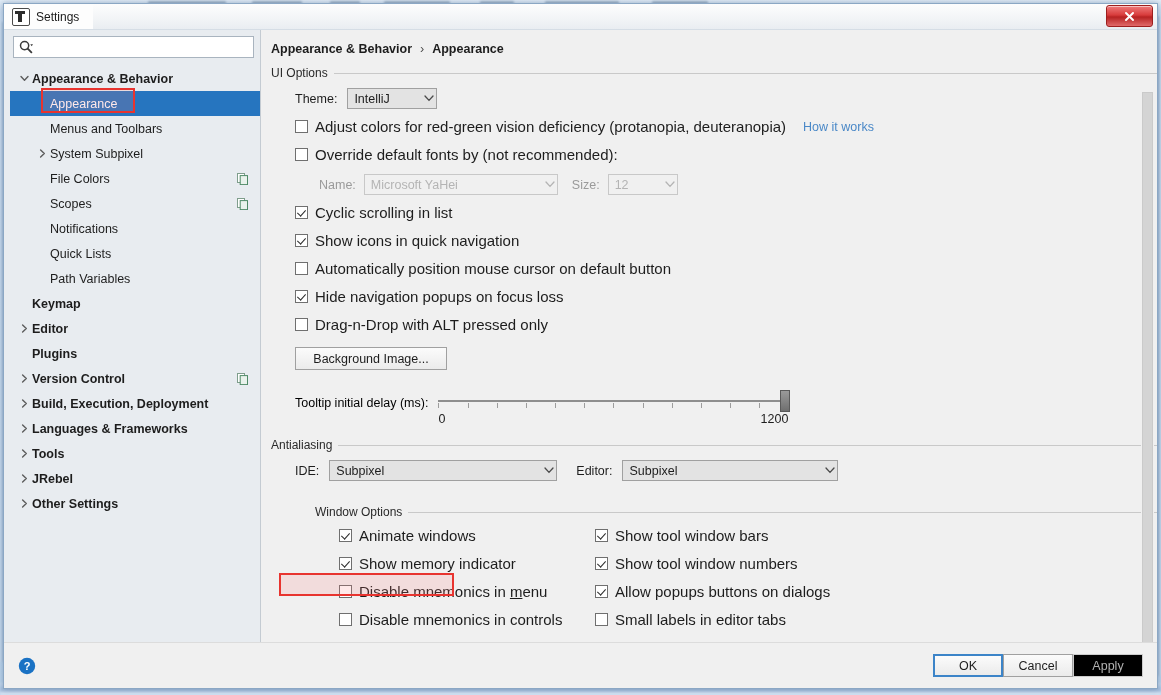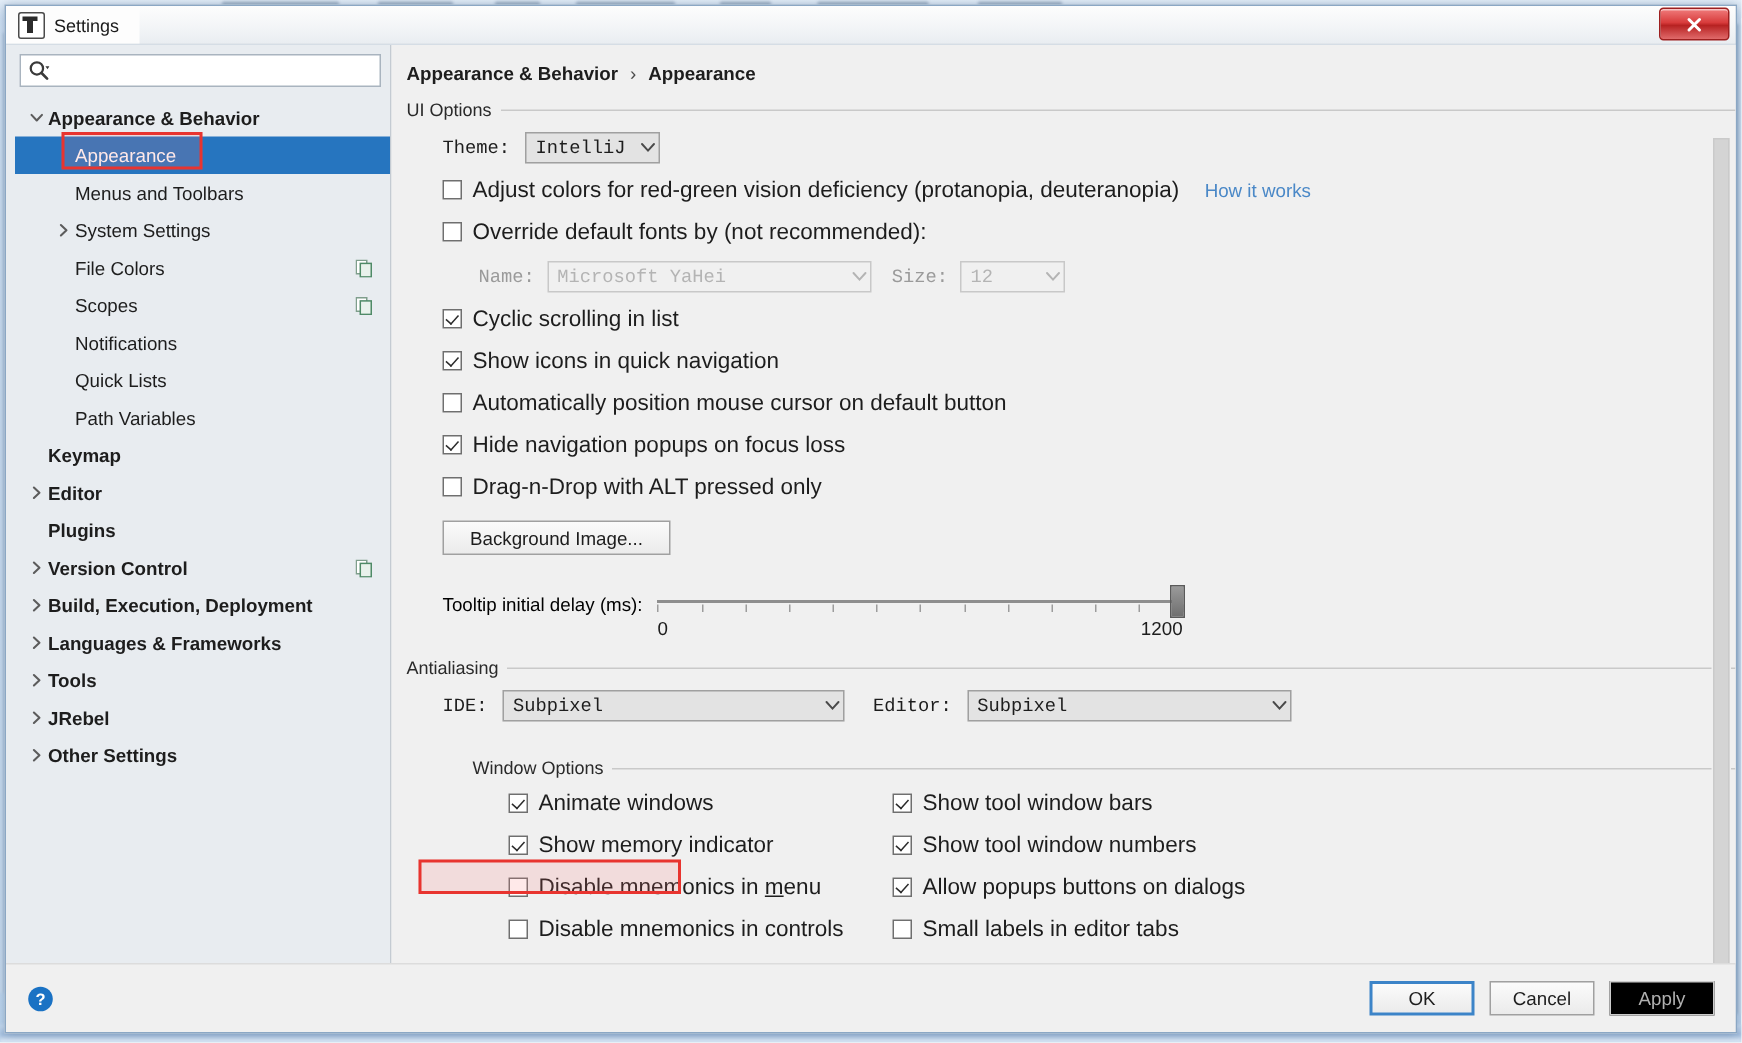--- a/index.html
+++ b/index.html
@@ -312,21 +312,20 @@
     background: #c9c9c9;
   }
   .group-body {
     padding: 8px 0 0 24px;
   }
 
   .row {
     display: flex;
     align-items: center;
     margin-bottom: 9px;
-    font-family: Liberation Mono, monospace;
   }
   .lbl { font-size: 12.5px; color: #1d1d1d; }
   .lbl.dim { color: #9a9a9a; }
 
   
   .combo {
     height: 21px;
     background: #e3e3e3;
     border: 1px solid #a0a0a0;
     display: inline-flex;
@@ -467,21 +466,20 @@
     box-sizing: border-box;
   }
   #help-button {
     width: 18px; height: 18px;
     cursor: pointer;
     flex: 0 0 auto;
   }
   #footer-buttons {
     margin-left: auto;
     display: flex;
-    gap: 10px;
     align-items: center;
   }
   #ok-button { width: 70px; }
   #cancel-button { width: 70px; }
   #apply-button { width: 70px; }
 </style>
 </head>
 <body>
 
 <div id="bg-behind">
@@ -547,21 +545,21 @@
           <div class="tree-item lvl1">
             <span class="twisty"></span>
             <span class="tree-label">Menus and Toolbars</span>
           </div>
           <div class="tree-item lvl1">
             <span class="twisty">
               <svg width="9" height="9" viewBox="0 0 9 9">
                 <path d="M2.6 1 L6.3 4.5 L2.6 8" stroke="#5c5c5c" stroke-width="1.4" fill="none" stroke-linecap="round" stroke-linejoin="round"></path>
               </svg>
             </span>
-            <span class="tree-label">System Settings</span>
+            <span class="tree-label">System Subpixel</span>
           </div>
           <div class="tree-item lvl1">
             <span class="twisty"></span>
             <span class="tree-label">File Colors</span>
             <svg width="11" height="12" viewBox="0 0 11 12" class="copy-icon">
               <rect x="0.5" y="0.5" width="7" height="9" fill="#ffffff" stroke="#7f9e8c" stroke-width="1"></rect>
               <rect x="3.2" y="2.6" width="7.3" height="9" fill="#e9f2ec" stroke="#4f8a67" stroke-width="1"></rect>
             </svg>
           </div>
           <div class="tree-item lvl1">
@@ -688,21 +686,21 @@
               <span class="link">How it works</span>
             </div>
 
             <div class="cb-row">
               <span class="cbox"></span>
               <span class="cb-label">Override default fonts by (not recommended):</span>
             </div>
 
             <div class="row" style="padding-left:24px;">
               <span class="lbl dim" style="margin-right:8px;">Name:</span>
-              <div class="combo disabled" style="width:216px;">
+              <div class="combo disabled" style="width:194px;">
                 <span class="cval">Microsoft YaHei</span>
                 <svg class="chev" width="10" height="7" viewBox="0 0 10 7">
                   <path d="M1 1 L5 5.4 L9 1" stroke="#b4b4b4" stroke-width="1.3" fill="none" stroke-linecap="round"></path>
                 </svg>
               </div>
               <span class="lbl dim" style="margin:0 8px 0 14px;">Size:</span>
               <div class="combo disabled" style="width:70px;">
                 <span class="cval">12</span>
                 <svg class="chev" width="10" height="7" viewBox="0 0 10 7">
                   <path d="M1 1 L5 5.4 L9 1" stroke="#b4b4b4" stroke-width="1.3" fill="none" stroke-linecap="round"></path>

